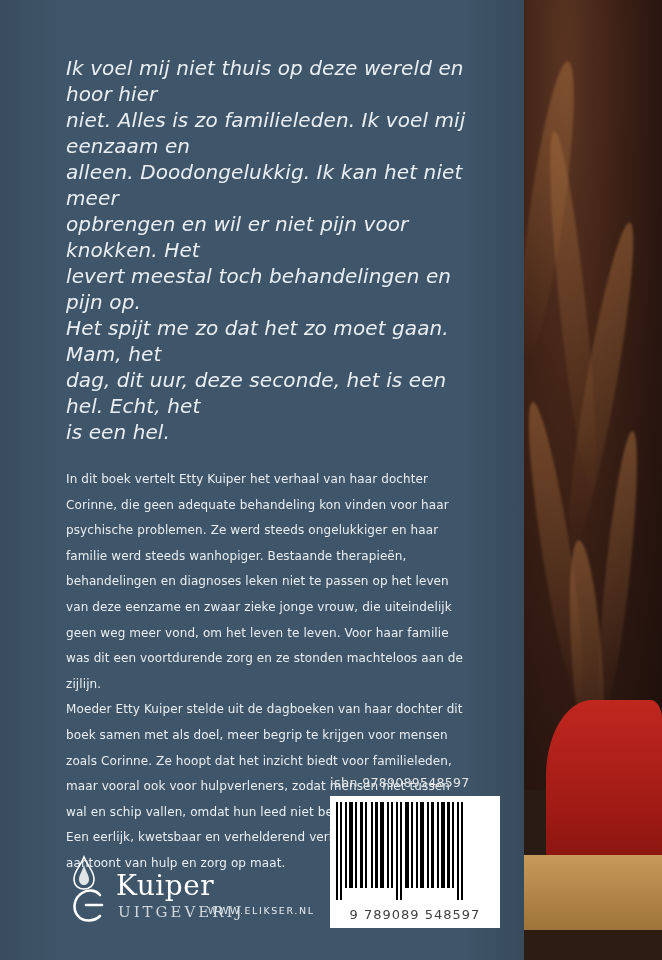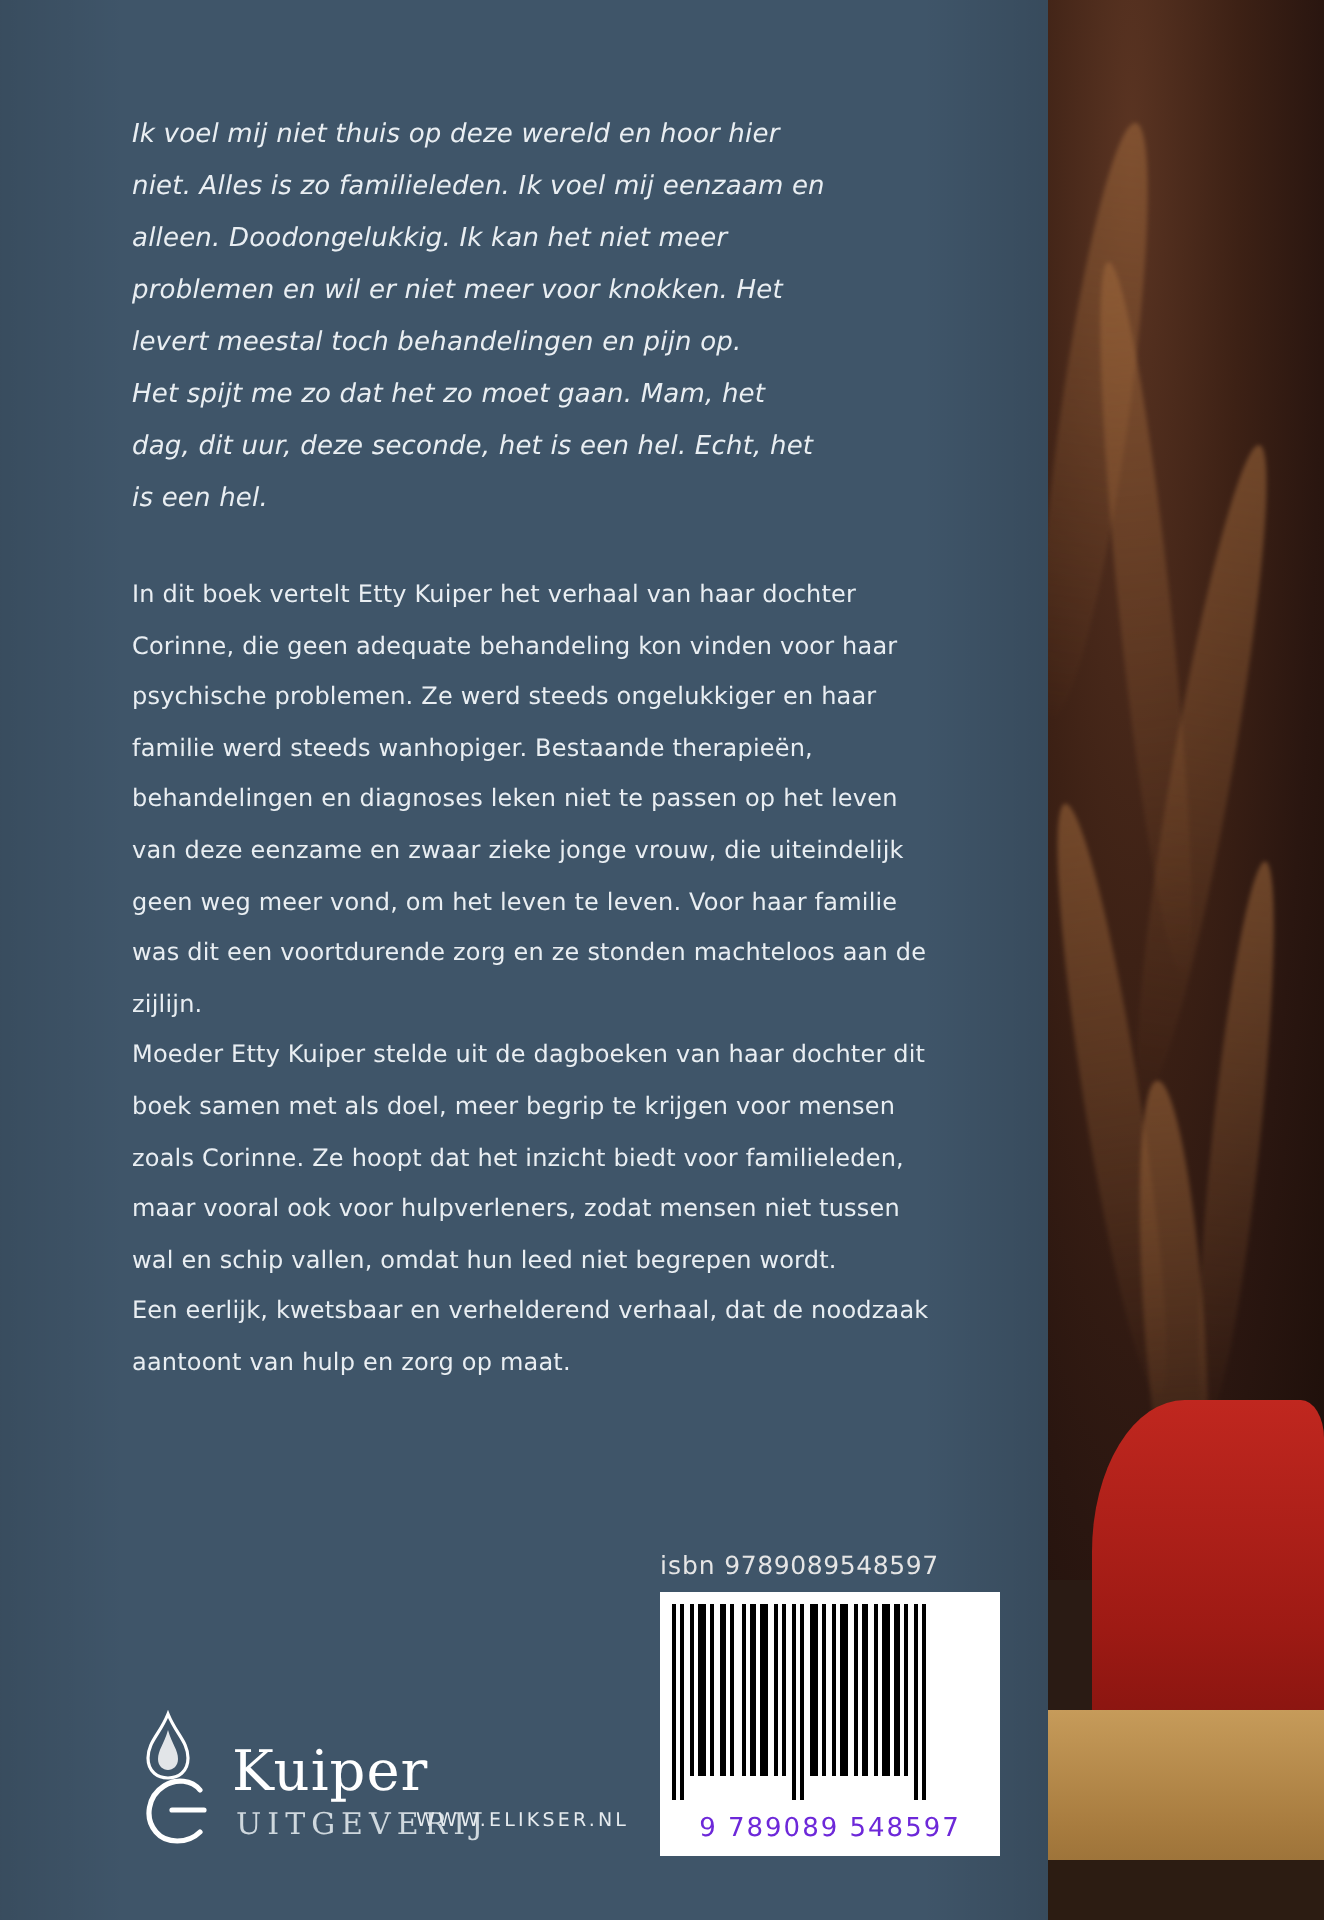--- a/index.html
+++ b/index.html
@@ -111,21 +111,21 @@
   
   #text-block {
     position: absolute;
     left: 66px;
     top: 55px;
     width: 400px;
   }
   .quote {
     color: #e9eef2;
     font-style: italic;
-    font-size: 13px;
+    font-size: 20px;
     line-height: 26px;
     margin: 0 0 22px 0;
     letter-spacing: 0.1px;
   }
   .quote .ln { display: block; }
   .body-text {
     color: #e9eef2;
     font-size: 12px;
     line-height: 25.6px;
     margin: 0 0 0 0;
@@ -170,21 +170,21 @@
     height: 100%;
   }
   #barcode-bars .bar.short { height: 88%; align-self: flex-start; }
   #barcode-digits {
     position: absolute;
     left: 6px;
     right: 6px;
     bottom: 6px;
     font-family: "DejaVu Sans", sans-serif;
     font-size: 13px;
-    color: #6d28d9;
+    color: #404040;
     letter-spacing: 1px;
     text-align: center;
     white-space: nowrap;
   }
 
   
   #publisher {
     position: absolute;
     left: 60px;
     top: 855px;
@@ -248,21 +248,21 @@
       <div class="garment-tan"></div>
       <div class="dark-bottom"></div>
     </div>
   </div>
 
   <div id="text-block">
     <div class="quote">
       <span class="ln">Ik voel mij niet thuis op deze wereld en hoor hier</span>
       <span class="ln">niet. Alles is zo familieleden. Ik voel mij eenzaam en</span>
       <span class="ln">alleen. Doodongelukkig. Ik kan het niet meer</span>
-      <span class="ln">problemen en wil er niet meer voor knokken. Het</span>
+      <span class="ln">opbrengen en wil er niet pijn voor knokken. Het</span>
       <span class="ln">levert meestal toch behandelingen en pijn op.</span>
       <span class="ln">Het spijt me zo dat het zo moet gaan. Mam, het</span>
       <span class="ln">dag, dit uur, deze seconde, het is een hel. Echt, het</span>
       <span class="ln">is een hel.</span>
     </div>
     <div class="body-text">
       <p>In dit boek vertelt Etty Kuiper het verhaal van haar dochter Corinne, die geen adequate behandeling kon vinden voor haar psychische problemen. Ze werd steeds ongelukkiger en haar familie werd steeds wanhopiger. Bestaande therapieën, behandelingen en diagnoses leken niet te passen op het leven van deze eenzame en zwaar zieke jonge vrouw, die uiteindelijk geen weg meer vond, om het leven te leven. Voor haar familie was dit een voortdurende zorg en ze stonden machteloos aan de zijlijn.</p>
       <p>Moeder Etty Kuiper stelde uit de dagboeken van haar dochter dit boek samen met als doel, meer begrip te krijgen voor mensen zoals Corinne. Ze hoopt dat het inzicht biedt voor familieleden, maar vooral ook voor hulpverleners, zodat mensen niet tussen wal en schip vallen, omdat hun leed niet begrepen wordt.</p>
       <p>Een eerlijk, kwetsbaar en verhelderend verhaal, dat de noodzaak aantoont van hulp en zorg op maat.</p>
     </div>

